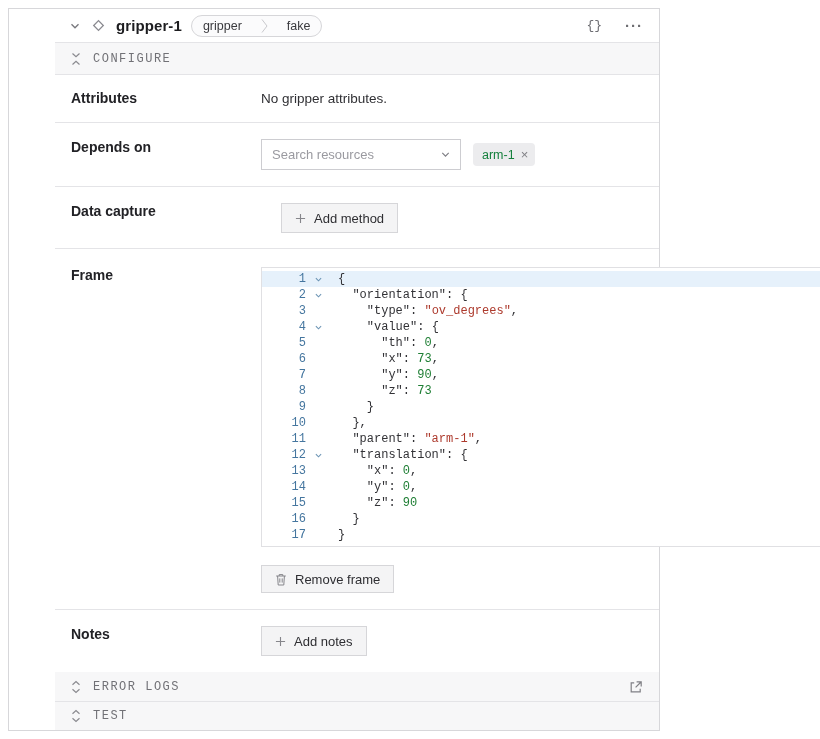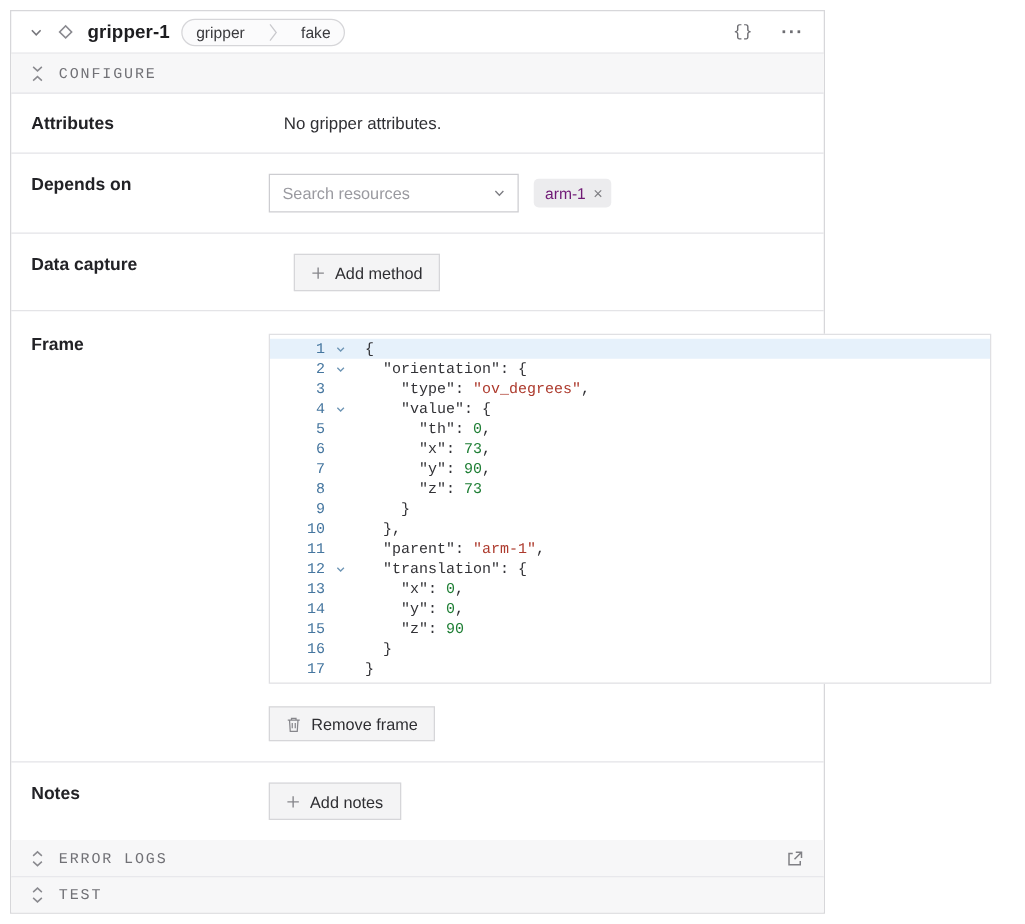--- a/index.html
+++ b/index.html
@@ -5,21 +5,21 @@
   :root{
     --bar-bg:#f7f7f8; --divider:#e4e4e7; --card-border:#d7d7da;
     --button-bg:#f4f4f5; --button-border:#d6d6d9; --chip-bg:#ececee;
     --active-line-bg:#e6f1fb; --gutter-blue:#45769f; --string-red:#ad3a2d;
     --number-green:#1e7e34; --code-text:#323236; --muted-text:#717176; --text:#212124;
     --editor-border:#e0e0e3; --placeholder:#9a9aa0; --icon-gray:#86868b;
   }
   *{margin:0;padding:0;box-sizing:border-box;}
   html,body{width:820px;height:739px;background:#fff;overflow:hidden;}
   body{font-family:"Liberation Sans",sans-serif;color:var(--text);}
-  .card{position:absolute;left:8px;top:8px;width:652px;border:1px solid var(--card-border);background:#fff;}
+  .card{position:absolute;left:8px;top:8px;width:652px;border:1px solid var(--card-border);background:#fff;padding-left:46px;}
 
   
   .hdr{height:34px;display:flex;align-items:center;padding:0 16px 0 14px;border-bottom:1px solid var(--divider);gap:9px;}
   .hdr .chev{color:#77777c;display:flex;align-items:center;cursor:pointer;}
   .hdr .diamond{color:#8a8a90;display:flex;align-items:center;}
   .hdr h1{font-size:15px;font-weight:700;color:#1d1d20;letter-spacing:.1px;}
   .pill{display:flex;align-items:center;height:22px;border:1px solid #d6d6d9;border-radius:11px;background:#fbfbfc;padding:0 11px;gap:19px;}
   .pill span{font-size:12.5px;color:#3a3a3e;}
   .hdr .spacer{flex:1;}
   .hdr .braces{font-family:"Liberation Mono",monospace;font-size:13px;color:#6d6d72;cursor:pointer;}
@@ -32,37 +32,37 @@
   .bar-test{height:28px;}
   .bar .bar-label{font-family:"Liberation Mono",monospace;font-size:12px;letter-spacing:1.5px;color:var(--muted-text);}
   .bar .bicon{color:#8a8a8f;display:flex;align-items:center;}
   .bar .spacer{flex:1;}
   .bar .ext{color:#808085;display:flex;align-items:center;}
 
   
   .row{display:flex;border-bottom:1px solid var(--divider);padding-left:16px;}
   .row-label{flex:0 0 190px;padding-top:16px;font-size:14px;font-weight:600;color:#222226;}
   .row-content{flex:1;padding-top:16px;padding-right:18px;}
-  .row-attributes{height:48px;gap:12px;}
+  .row-attributes{height:48px;}
   .row-attributes .row-label{padding-top:15px;}
   .row-attributes .row-content{padding-top:16px;font-size:13.5px;color:#303034;}
   .row-depends{height:64px;}
   .row-datacapture{height:62px;gap:20px;}
   .row-frame{height:361px;}
   .row-frame .row-label,.row-frame .row-content{padding-top:18px;}
   .row-notes{height:62px;border-bottom:none;}
 
   
   .dep-wrap{display:flex;align-items:center;gap:12px;}
   .select{width:200px;height:31px;border:1px solid #cdcdd1;background:#fff;display:flex;align-items:center;padding:0 9px 0 0;}
   .select input{flex:1;border:none;outline:none;height:100%;padding:0 6px 0 10px;font-size:13px;font-family:"Liberation Sans",sans-serif;color:var(--text);min-width:0;background:transparent;}
   .select input::placeholder{color:var(--placeholder);}
   .select .chev{color:#7d7d82;display:flex;}
   .chip{display:flex;align-items:center;background:var(--chip-bg);border-radius:4px;height:23px;padding:0 7px 0 9px;gap:6px;}
-  .chip .chip-label{font-size:12.5px;color:#701a75;}
+  .chip .chip-label{font-size:12.5px;color:#15803d;}
   .chip .chip-x{color:#808085;font-size:13px;cursor:pointer;line-height:1;}
 
   
   .btn{display:inline-flex;align-items:center;gap:8px;height:30px;padding:0 13px;background:var(--button-bg);border:1px solid var(--button-border);font-size:13px;color:#2e2e32;cursor:pointer;font-family:"Liberation Sans",sans-serif;}
   .btn .bico{color:var(--icon-gray);display:flex;align-items:center;}
   .btn-remove{height:28px;margin-top:18px;}
 
   
   .editor{width:578px;height:280px;border:1px solid var(--editor-border);background:#fff;font-family:"Liberation Mono","DejaVu Sans Mono",monospace;font-size:12px;overflow:hidden;}
   .ed-lines{padding:3px 0;}

